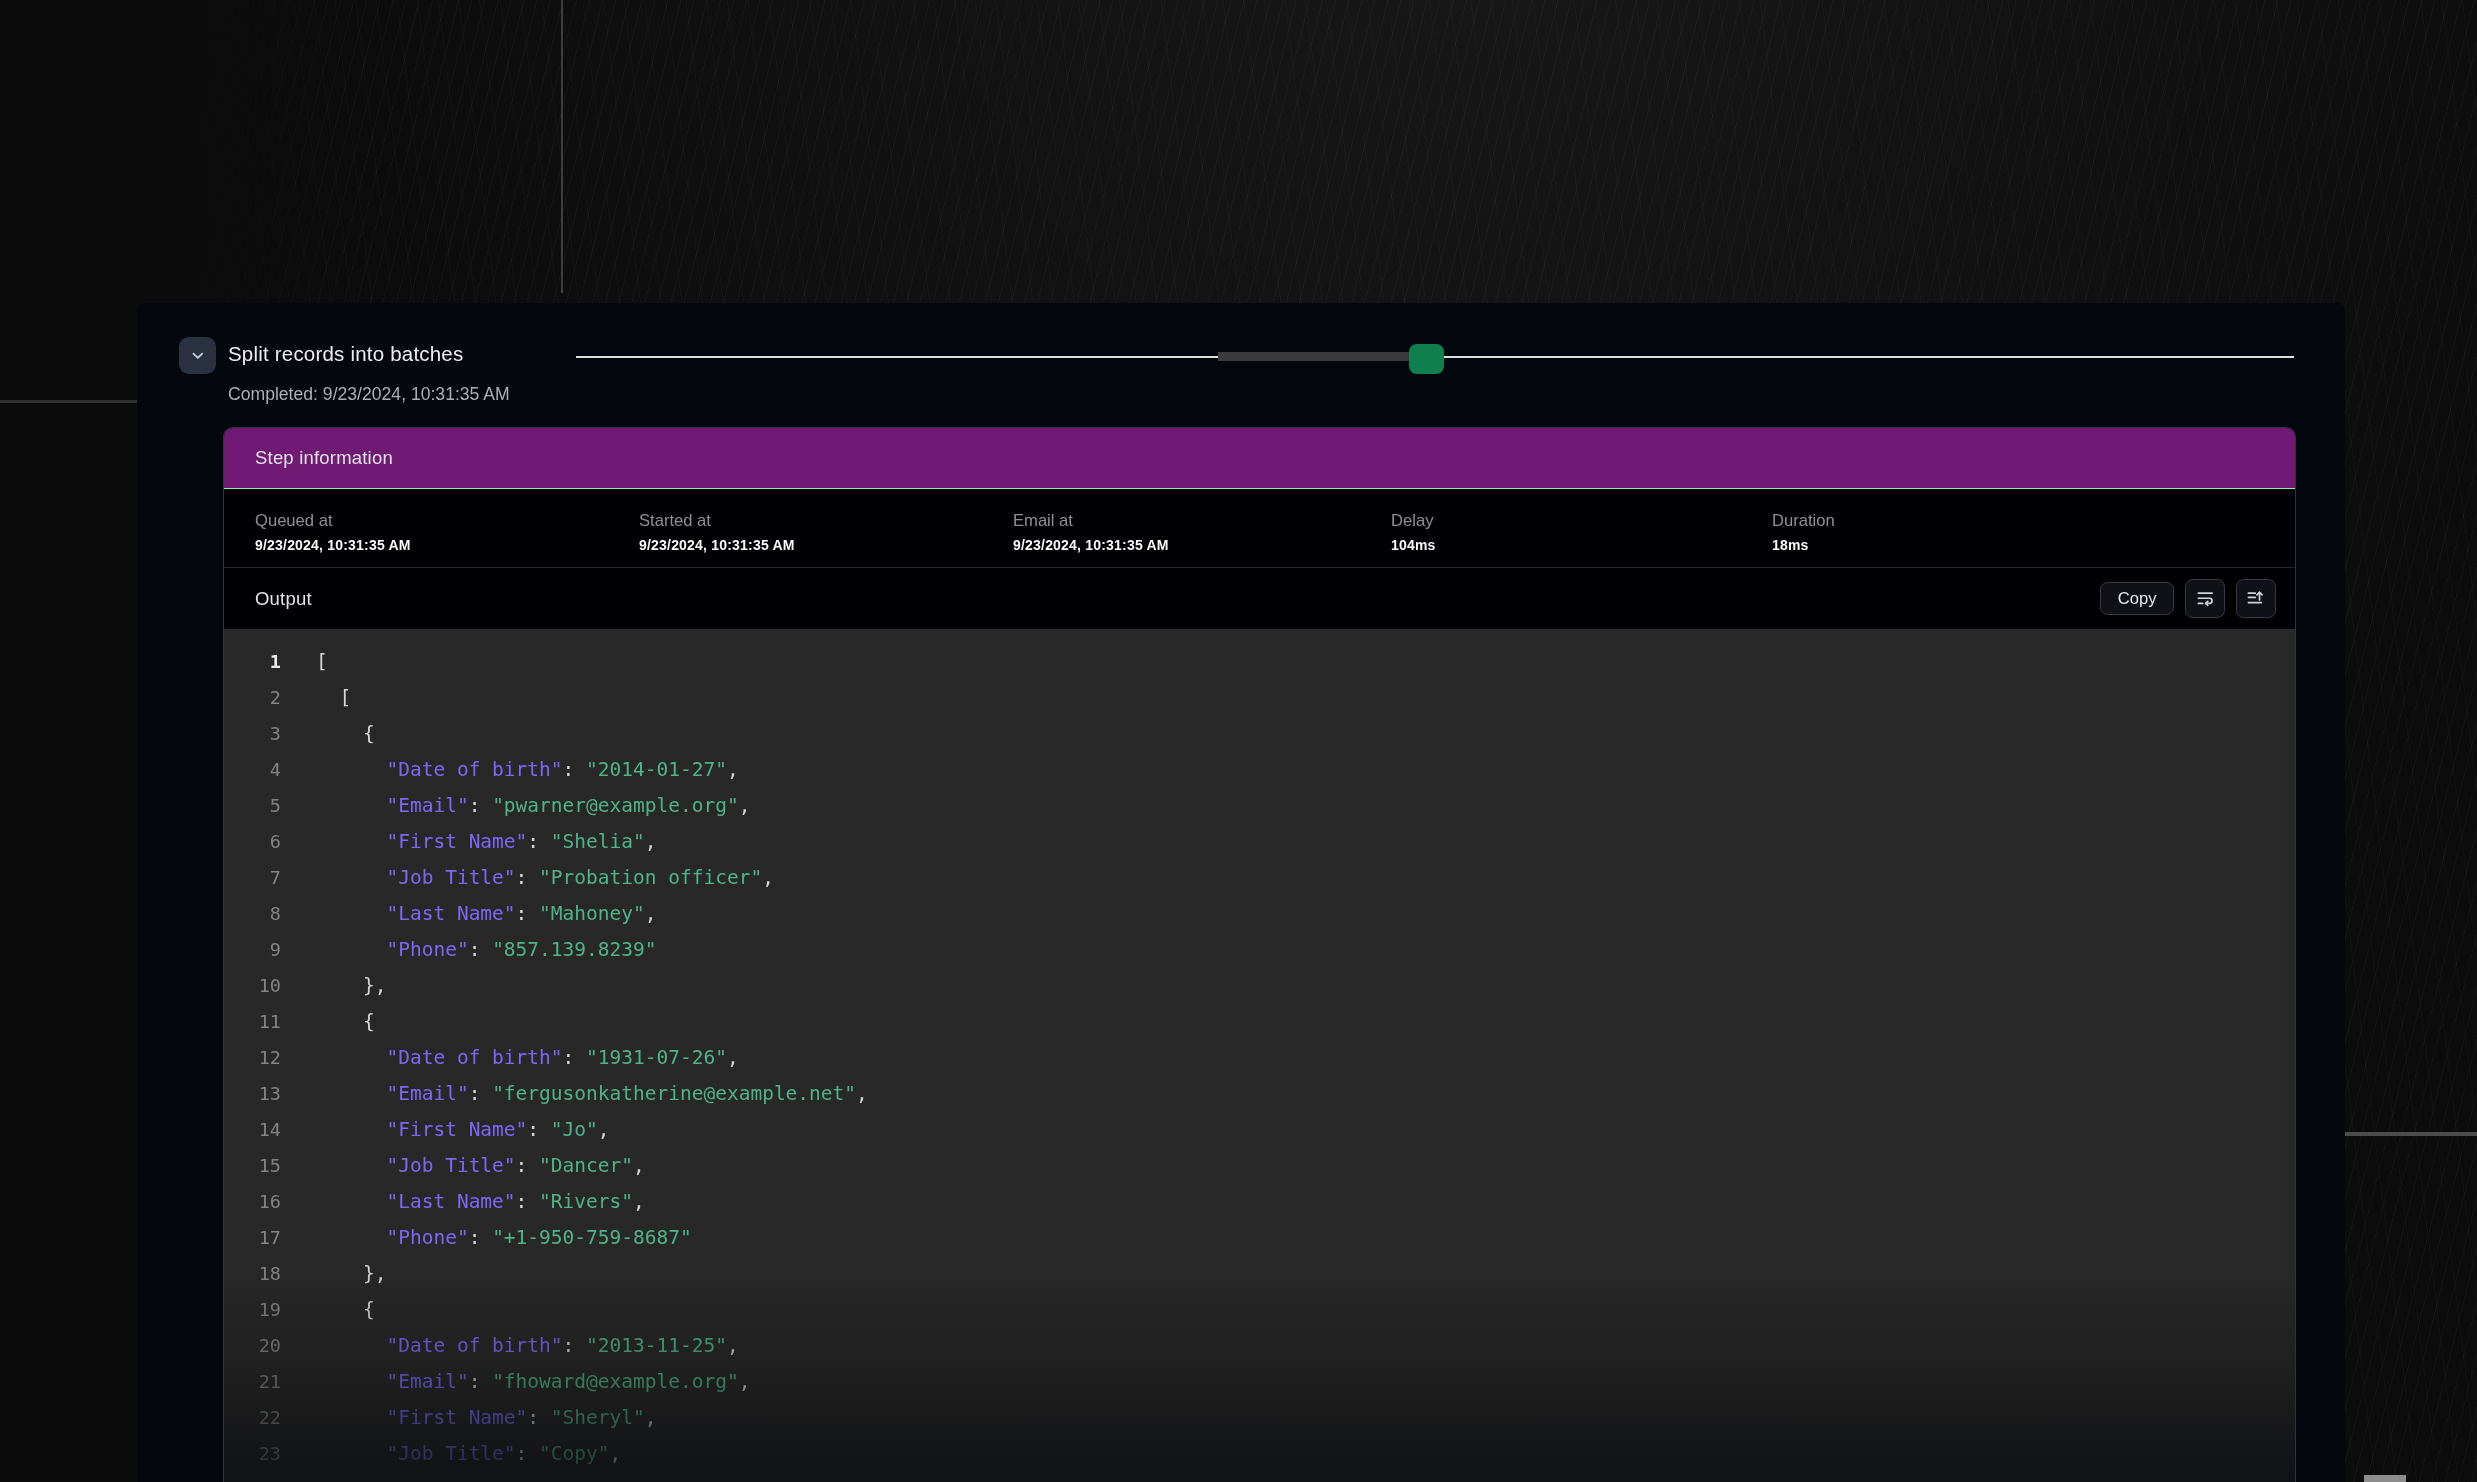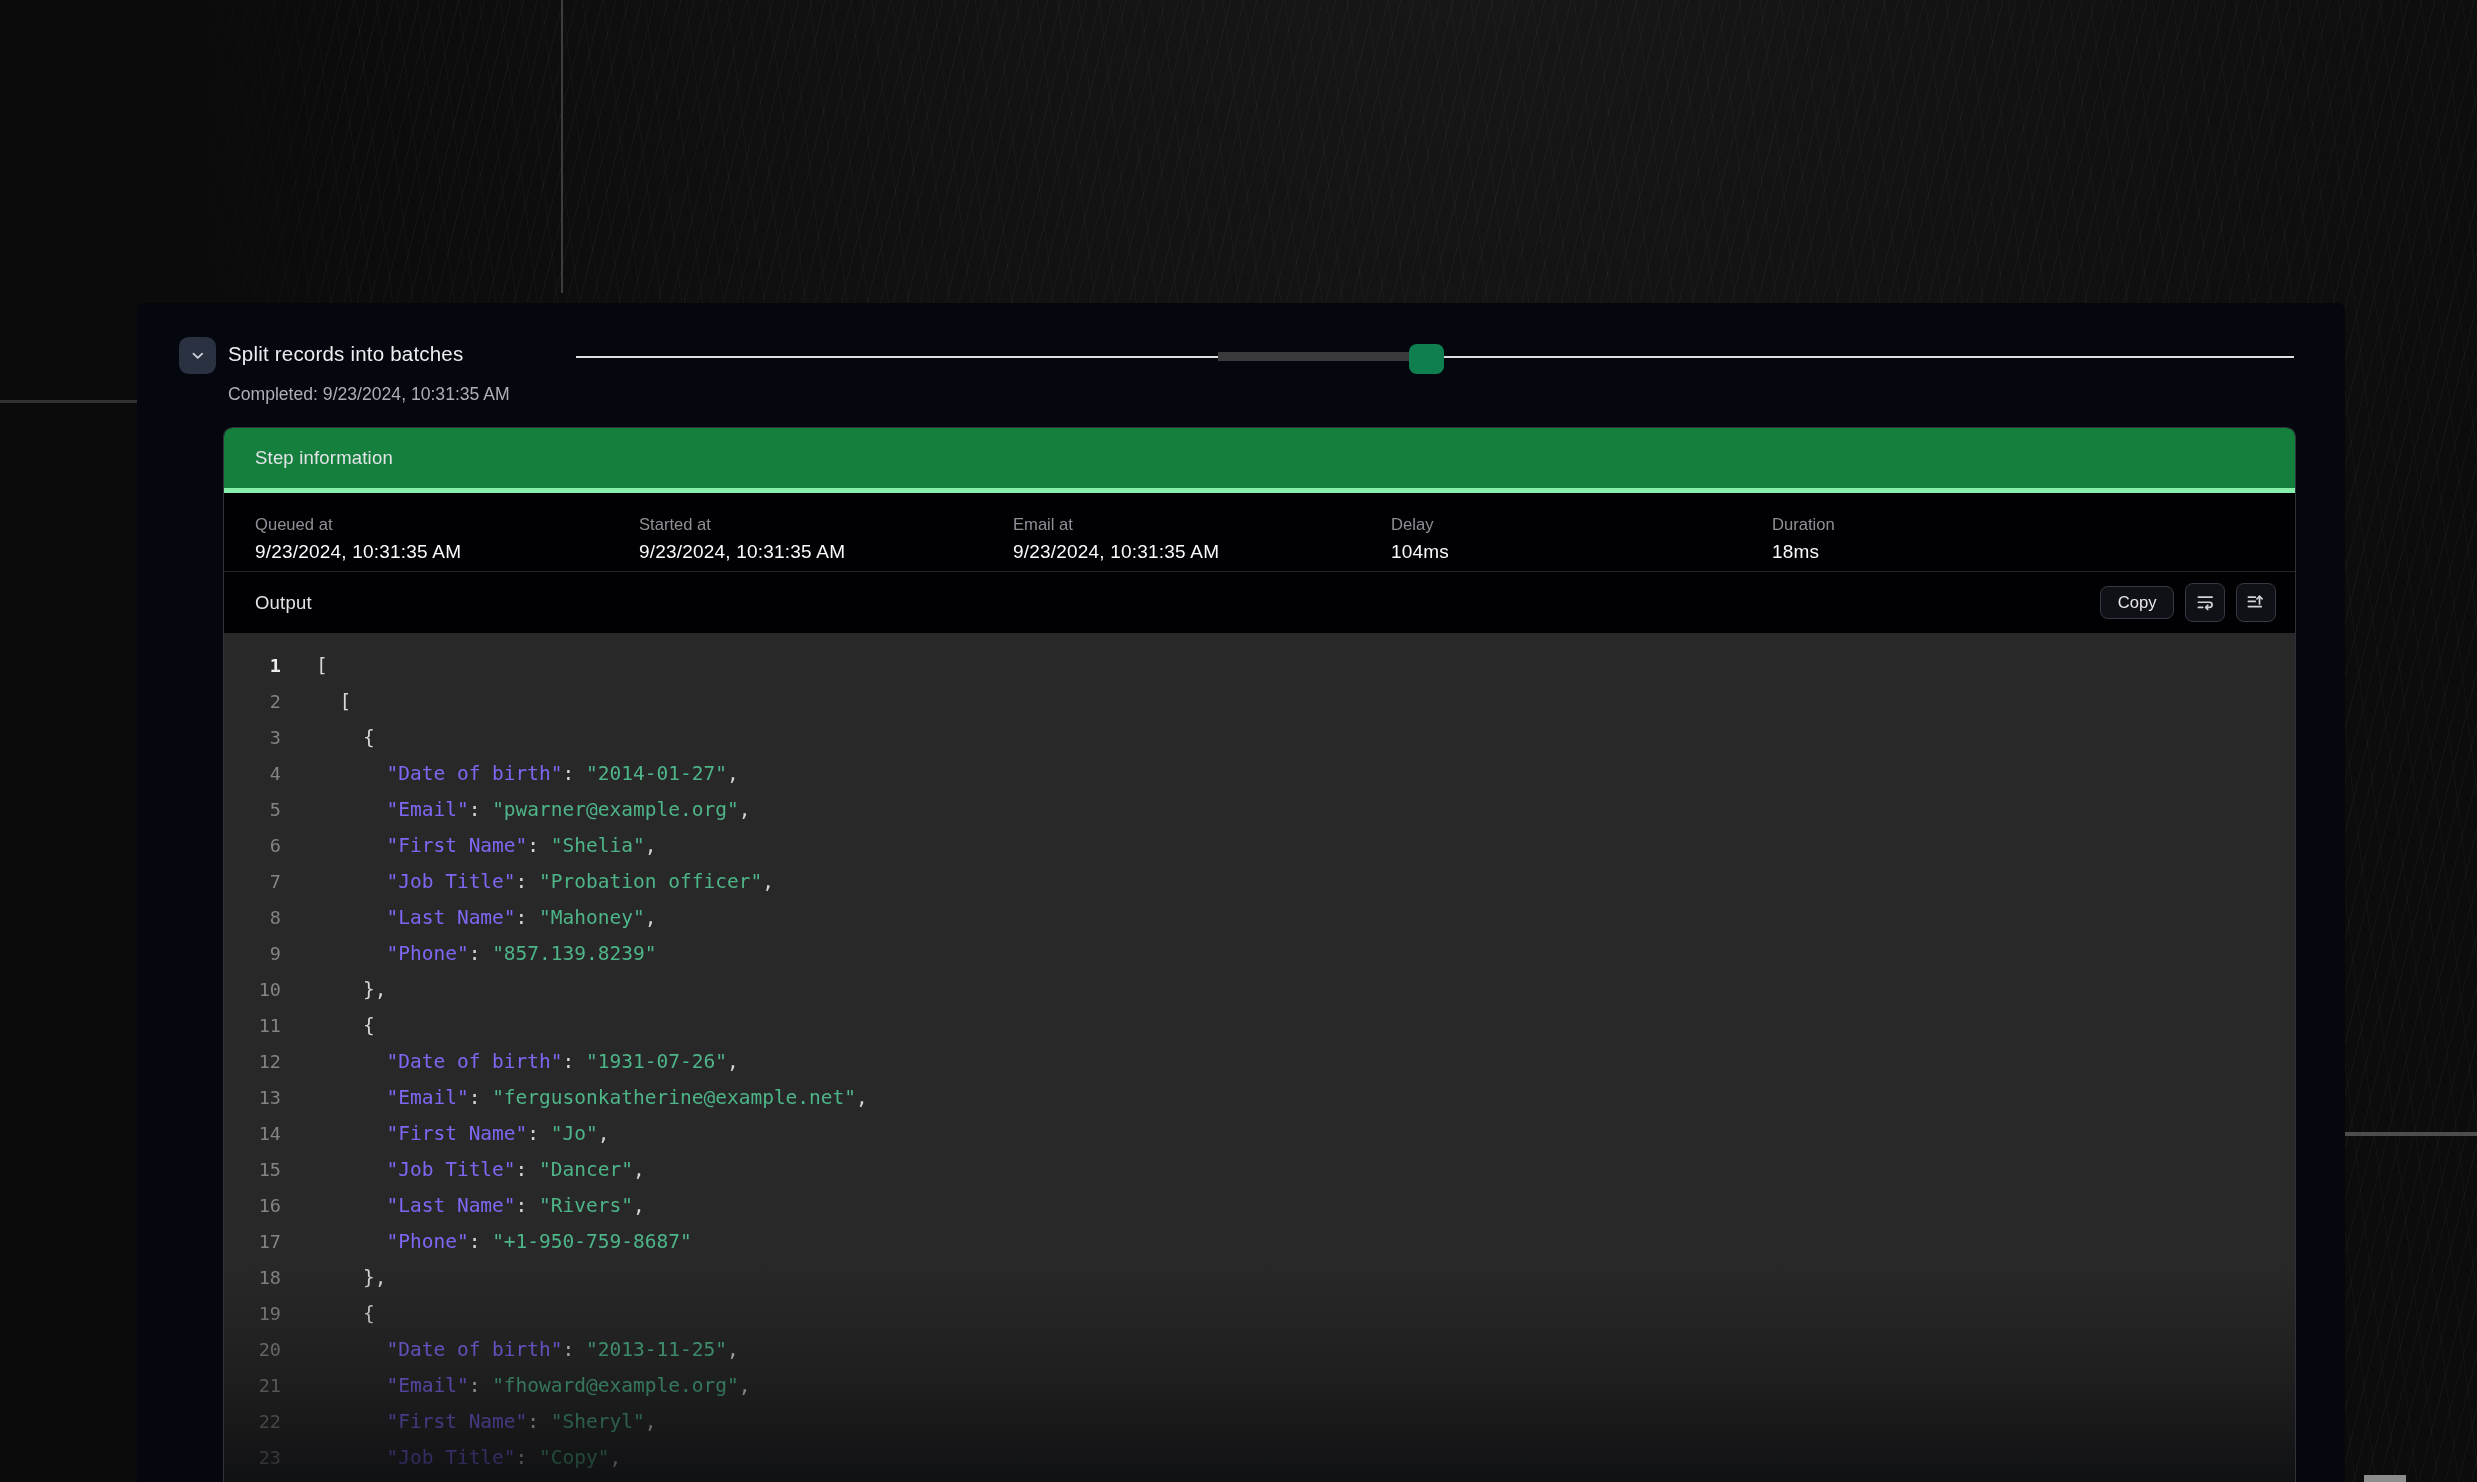--- a/index.html
+++ b/index.html
@@ -31,27 +31,27 @@
   
   .timeline{position:absolute;left:439px;top:37px;width:1718px;height:39px;cursor:pointer;}
   .timeline-rail{position:absolute;left:0;top:15.6px;width:100%;height:2px;background:#dedede;}
   .timeline-window{position:absolute;left:642px;top:11.7px;width:191px;height:9.8px;background:#3a3a3c;}
   .timeline-handle{position:absolute;left:833px;top:3.9px;width:35px;height:30px;border-radius:7.8px;cursor:grab;}
 
   
   .card{position:absolute;left:86px;top:124px;width:2071px;height:1068px;background:#010103;
     border:1px solid #30333b;border-bottom:none;border-radius:9.8px 9.8px 0 0;overflow:hidden;
     display:flex;flex-direction:column;}
-  .card-title-row{height:60px;flex:0 0 auto;background:#15803d;border-bottom:5px solid #86efac;
+  .card-title-row{height:60px;flex:0 0 auto;background:#701a75;border-bottom:1px solid #86efac;
     display:flex;align-items:center;padding:0 31px;}
   .section-title{font-size:18.5px;color:#e4e4e8;letter-spacing:0.2px;}
   .meta-row{height:79px;flex:0 0 auto;background:#010103;border-bottom:1px solid #232529;
     display:grid;grid-template-columns:384px 374px 378px 381px 1fr;padding:21.5px 0 0 31px;box-sizing:border-box;}
   .meta-label{font-size:16.6px;color:#8f8f98;margin-bottom:6.8px;}
-  .meta-value{font-size:19px;font-weight:400;color:#fbfbfd;letter-spacing:0.2px;}
+  .meta-value{font-size:14px;font-weight:700;color:#fbfbfd;letter-spacing:0.2px;}
   .output-row{height:61px;flex:0 0 auto;background:#010103;display:flex;align-items:center;
     padding:0 19.5px 0 31px;}
   .output-actions{margin-left:auto;display:flex;align-items:center;gap:10.7px;}
   .btn{background:#0f1117;border:1px solid #363a44;border-radius:7.8px;color:#e8e8ec;cursor:pointer;
     font-family:"Liberation Sans", sans-serif;display:flex;align-items:center;justify-content:center;}
   .copy-btn{height:33px;padding:0 16.6px;font-size:16.6px;}
   .icon-btn{height:39px;width:40px;padding:0;}
   .icon-btn svg{stroke:#d3d3d8;}
 
   

